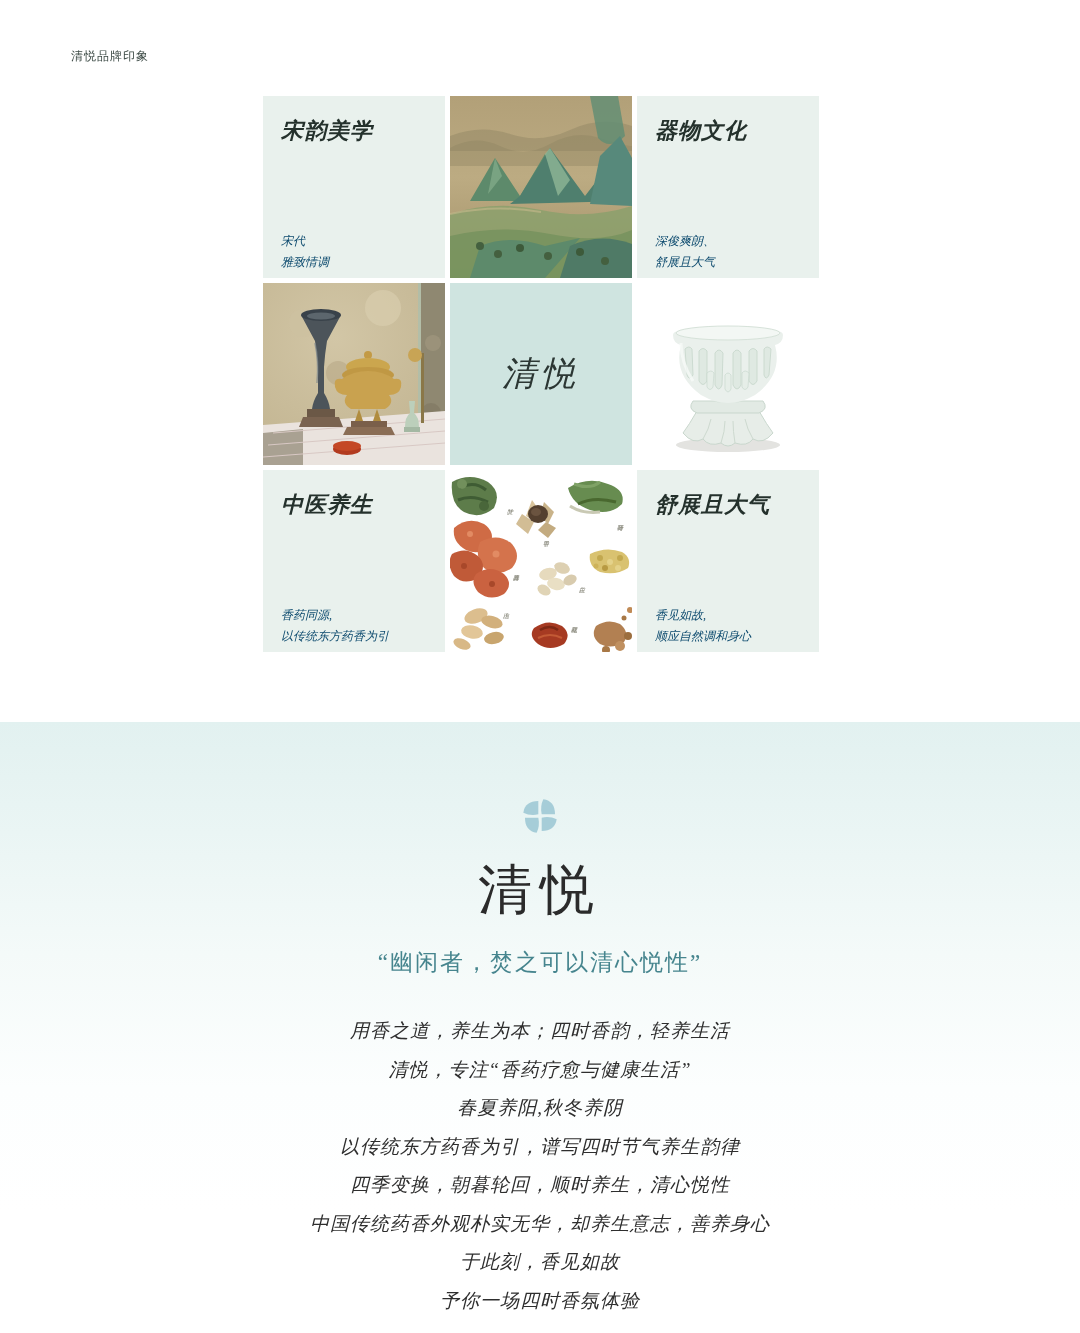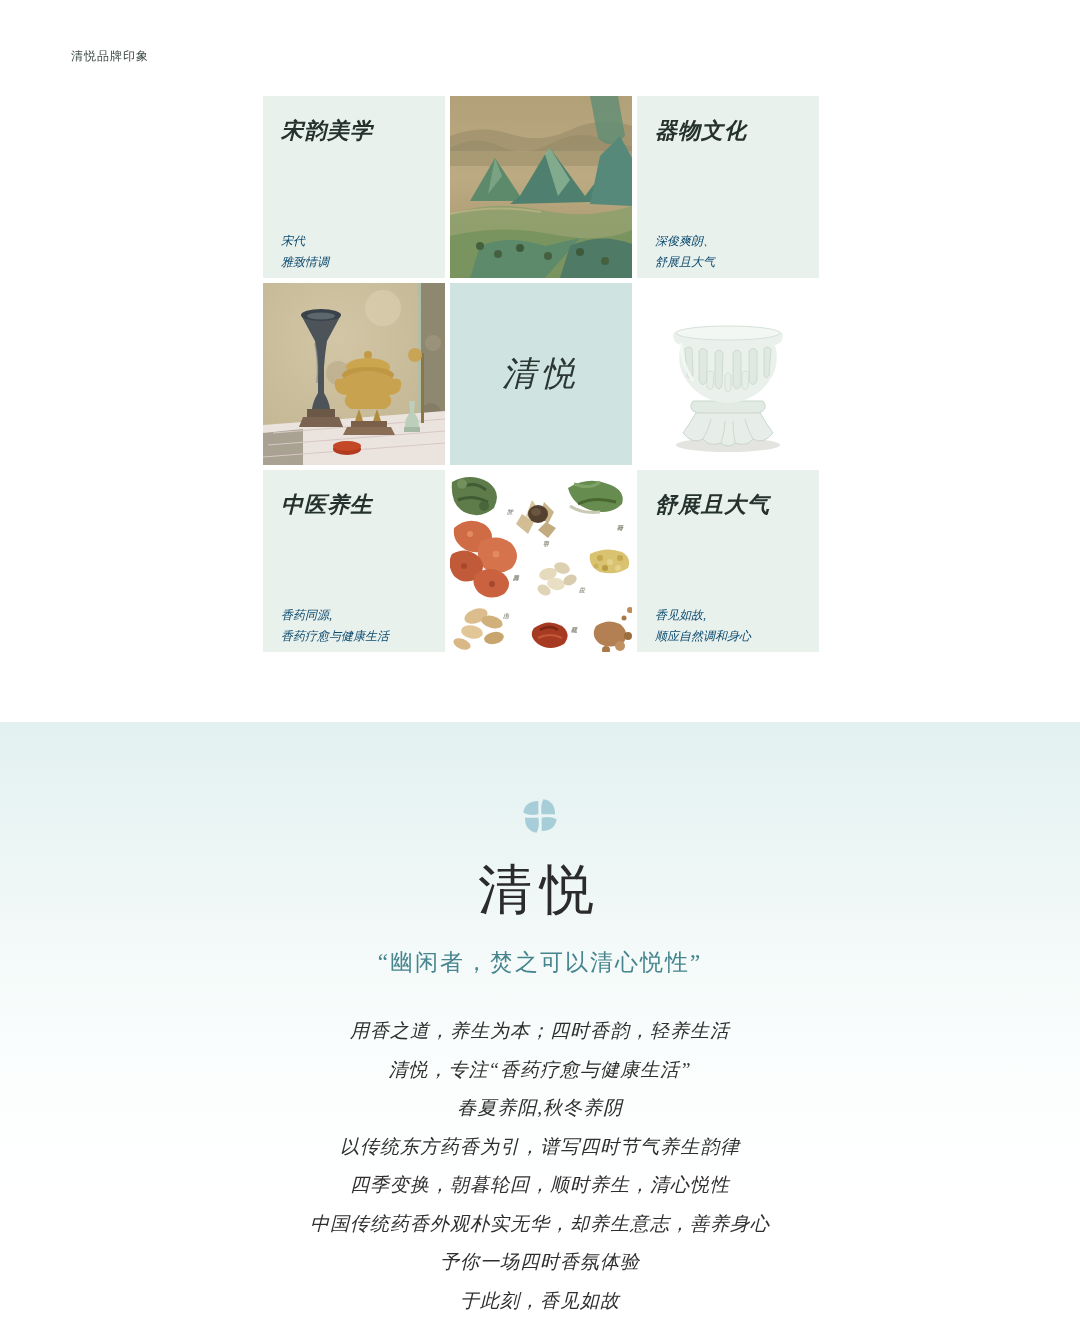--- a/index.html
+++ b/index.html
@@ -183,21 +183,21 @@
       <path d="M48,66 Q52,62 55,66 L56,92 Q52,98 50,92 Z M62,68 Q66,63 70,68 L70,98 Q66,105 62,98 Z M78,70 Q82,64 86,70 L85,102 Q82,110 78,102 Z M96,70 Q100,64 104,70 L104,102 Q100,110 96,102 Z M112,68 Q116,63 120,68 L120,98 Q116,105 112,98 Z M127,66 Q130,62 134,66 L132,92 Q129,98 127,92 Z" fill="#dfe9e2" stroke="#c5d5ca" stroke-width="0.8"></path>
       <path d="M70,90 Q74,86 77,90 L76,104 Q73,109 70,104 Z M88,92 Q91,88 94,92 L94,106 Q91,112 88,106 Z M105,90 Q108,86 112,90 L111,104 Q108,109 105,104 Z" fill="#e6eee8" stroke="#c9d8ce" stroke-width="0.7"></path>
       <path d="M44,60 Q44,80 56,98" stroke="#f6faf7" stroke-width="3" fill="none" opacity="0.8"></path>
     </svg>
   </div>
 
   <div class="cell text">
     <div class="cell-title">中医养生</div>
     <div class="cell-sub">
       <div>香药同源,</div>
-      <div>香药疗愈与健康生活</div>
+      <div>以传统东方药香为引</div>
     </div>
   </div>
 
   <div class="cell img">
     <svg viewBox="0 0 182 182">
       <rect width="182" height="182" fill="#ffffff"></rect>
 
       <path d="M2,12 Q20,2 38,12 Q52,22 44,38 Q30,50 14,42 Q0,34 2,12 Z" fill="#5d7c4a"></path>
       <path d="M10,18 Q24,10 36,20 M8,30 Q22,24 38,32" stroke="#3f5c34" stroke-width="3" fill="none"></path>
       <circle cx="12" cy="14" r="5" fill="#72905c"></circle>
@@ -298,16 +298,16 @@
   </svg>
   <div class="brand-name">清悦</div>
   <div class="brand-quote">“幽闲者，焚之可以清心悦性”</div>
   <div class="brand-body">
     <p>用香之道，养生为本；四时香韵，轻养生活</p>
     <p>清悦，专注“香药疗愈与健康生活”</p>
     <p>春夏养阳,秋冬养阴</p>
     <p>以传统东方药香为引，谱写四时节气养生韵律</p>
     <p>四季变换，朝暮轮回，顺时养生，清心悦性</p>
     <p>中国传统药香外观朴实无华，却养生意志，善养身心</p>
+    <p>于此刻，香见如故</p>
     <p>予你一场四时香氛体验</p>
-    <p>于此刻，香见如故</p>
   </div>
 </div>
 
 </body></html>

